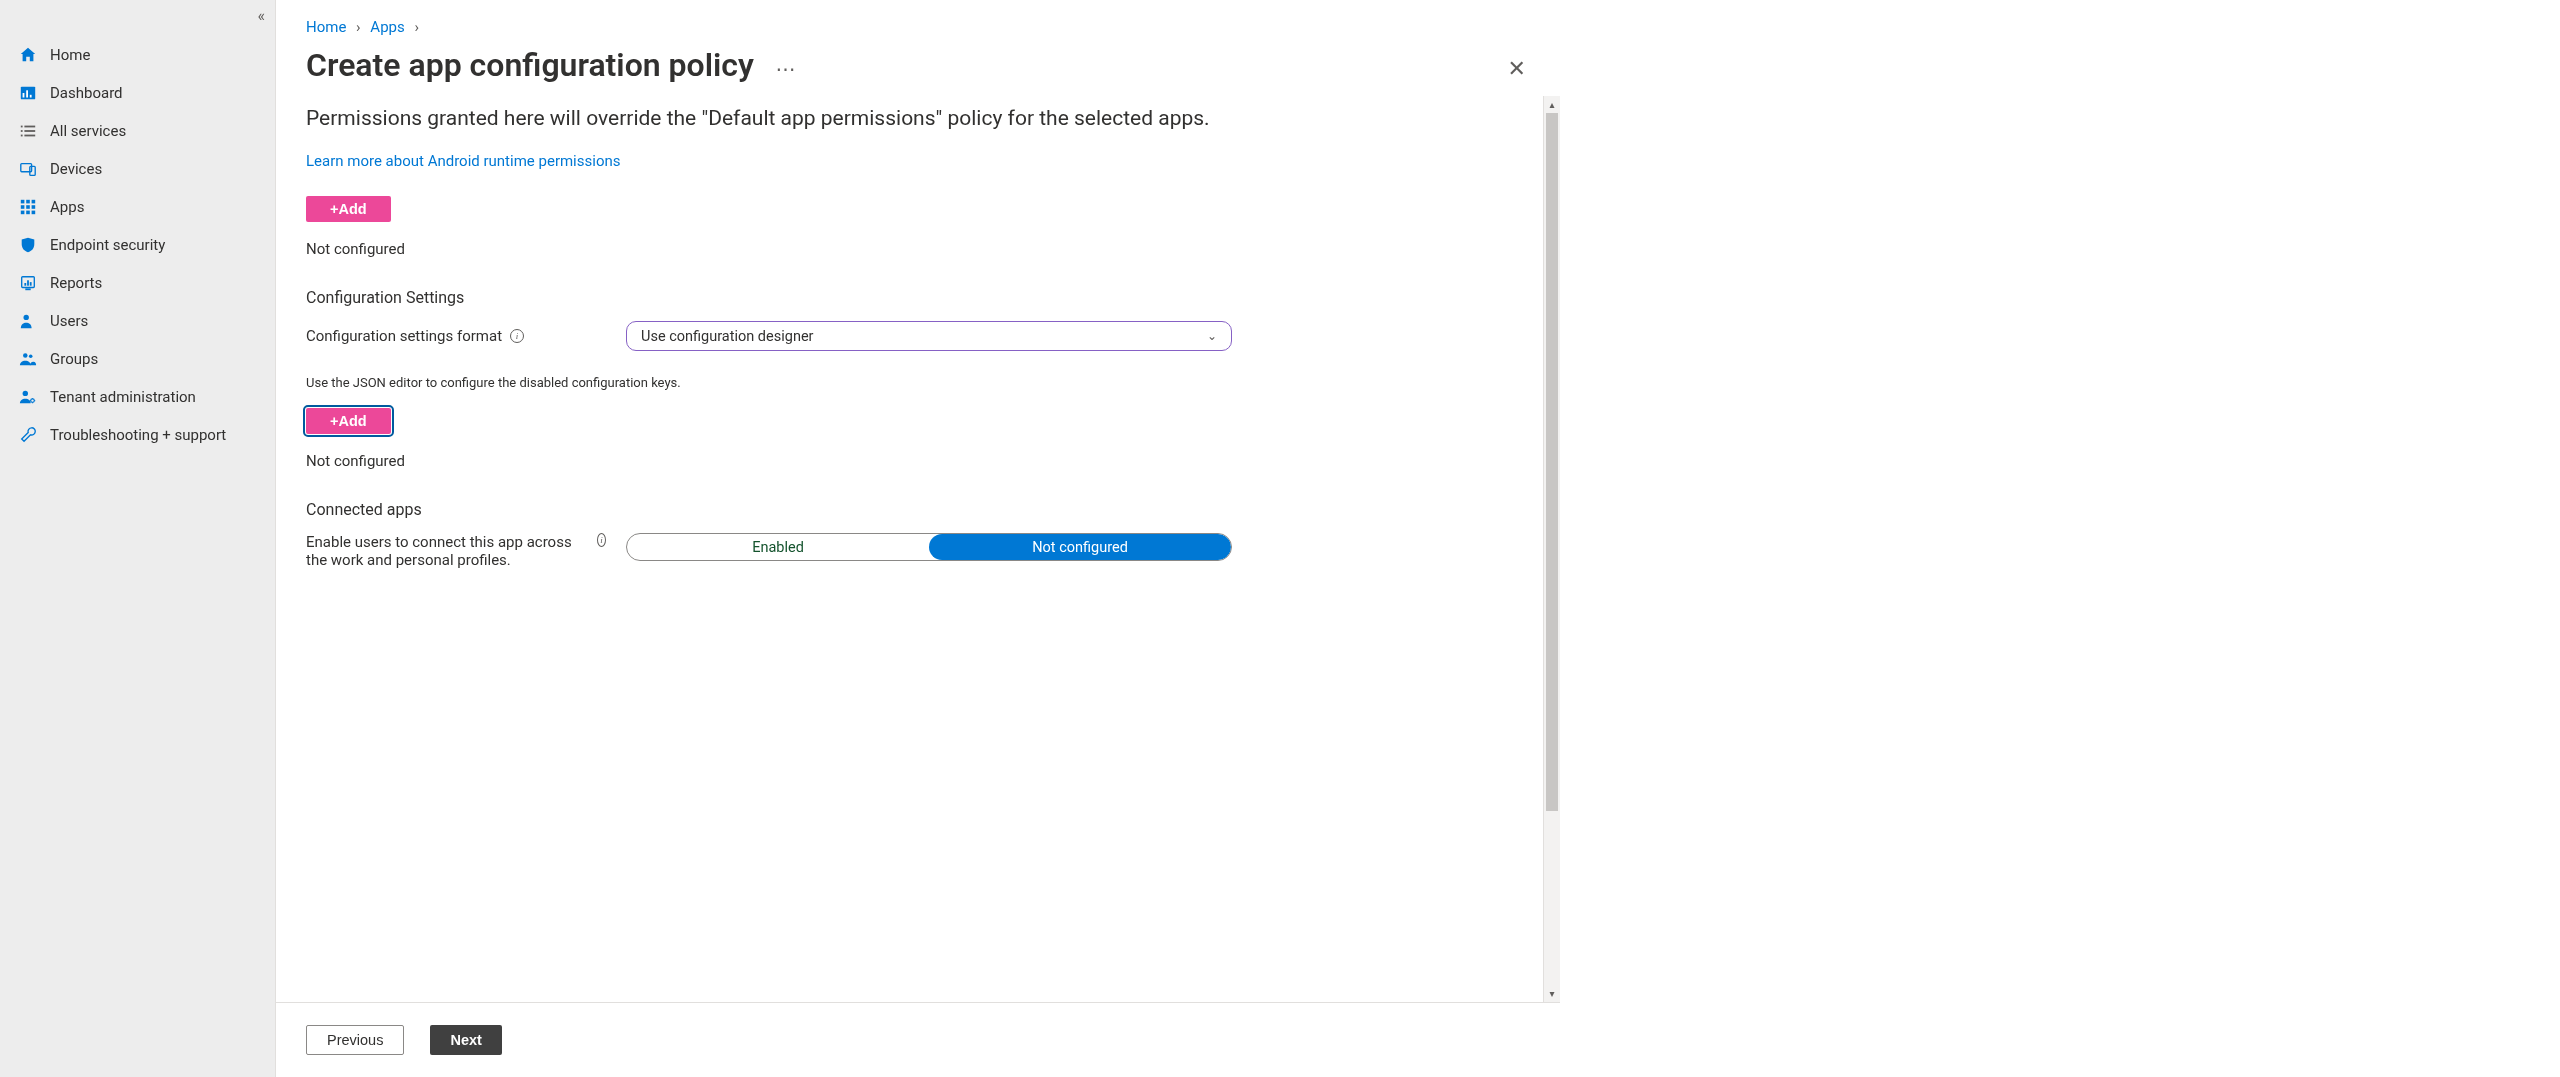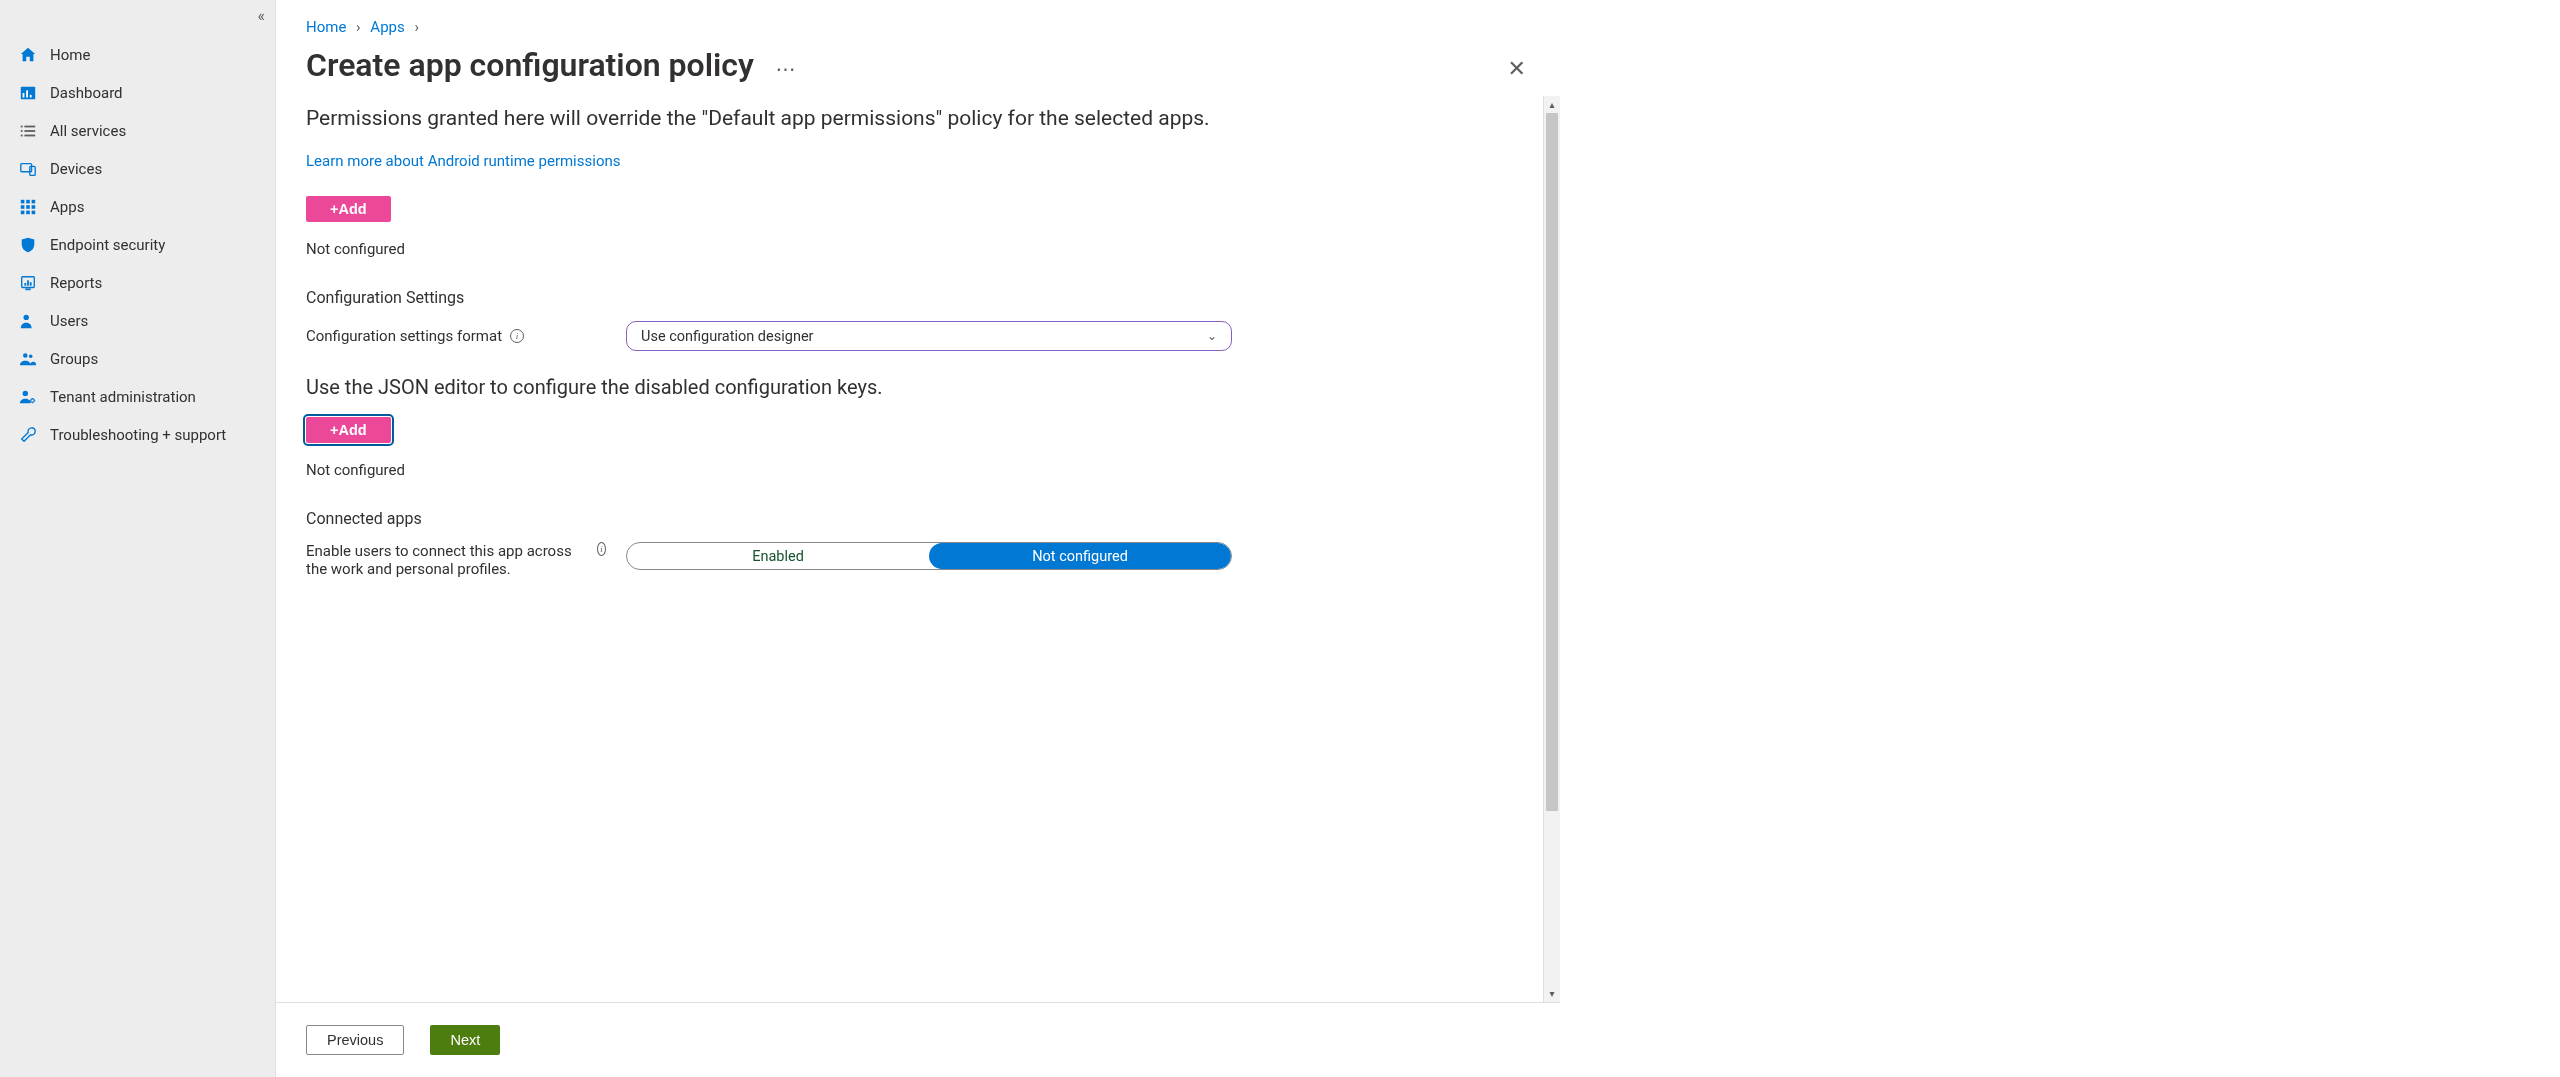--- a/index.html
+++ b/index.html
@@ -116,23 +116,23 @@
   .link { color: #0078d4; cursor: pointer; font-size: 15px; }
   .btn {
     display: inline-block;
     border: none;
     font-size: 14.5px;
     padding: 6px 20px;
     cursor: pointer;
     border-radius: 2px;
   }
   .btn-primary {
-    background: #4d7c0f;
+    background: #404040;
     color: #ffffff;
-    font-weight: 400;
+    font-weight: 700;
   }
   .btn-secondary {
     background: #ffffff;
     color: #323130;
     border: 1px solid #8a8886;
   }
   .btn-add {
     background: #ec4899;
     color: #ffffff;
     font-weight: 600;
@@ -191,21 +191,21 @@
     padding: 0 14px;
     cursor: pointer;
     font-size: 14.5px;
     color: #323130;
   }
   .select .chev {
     font-size: 12px;
     color: #605e5c;
   }
   .helper-text {
-    font-size: 20px;
+    font-size: 13px;
     color: #323130;
     margin-top: 24px;
     margin-bottom: 18px;
   }
   .pill-toggle {
     width: 606px;
     height: 28px;
     border: 1px solid #8a8886;
     border-radius: 14px;
     display: flex;

